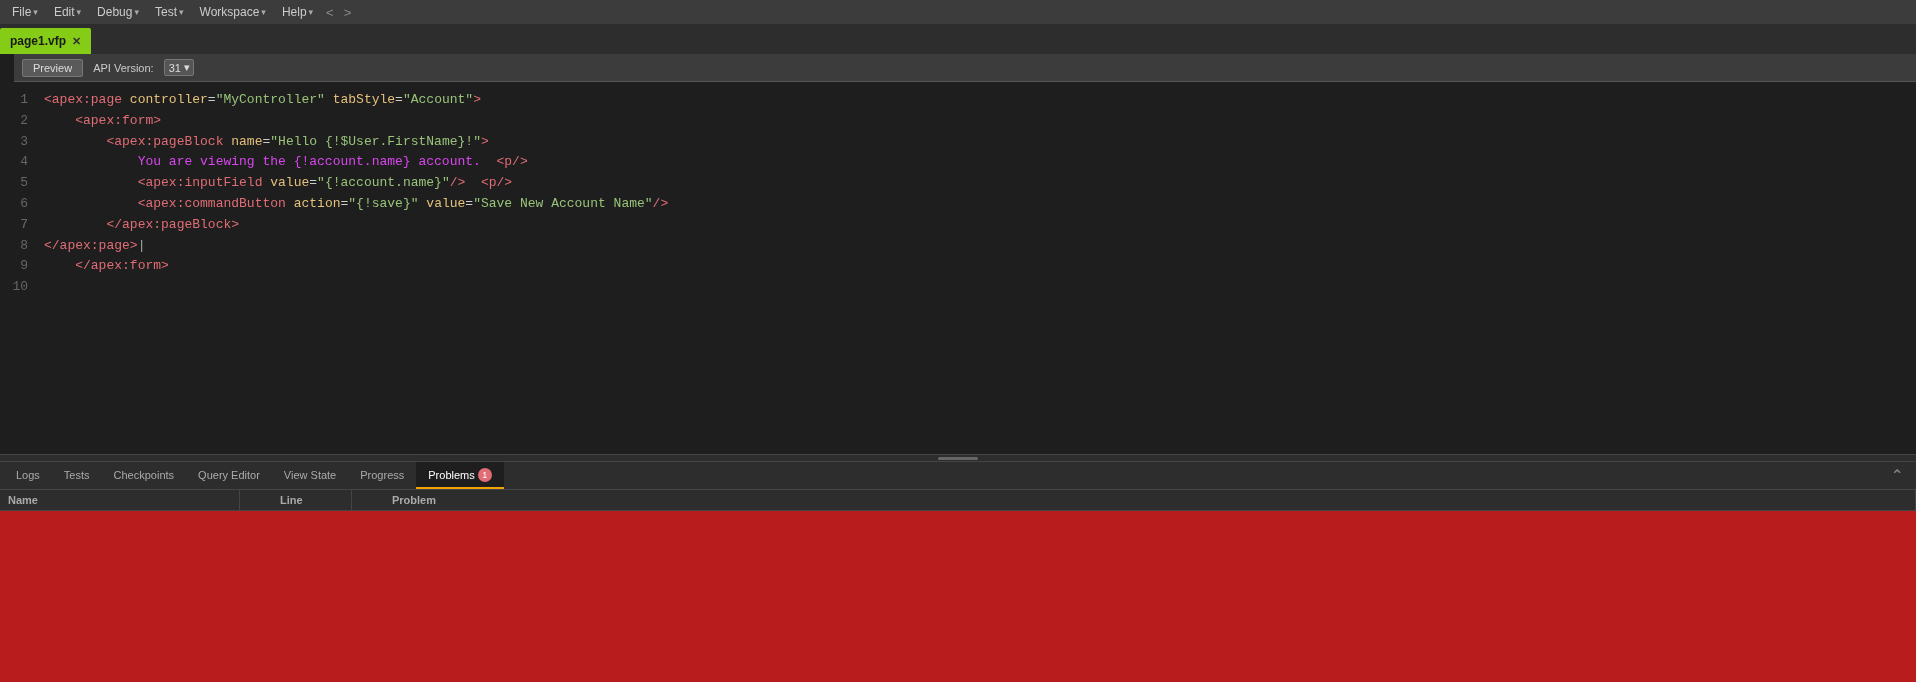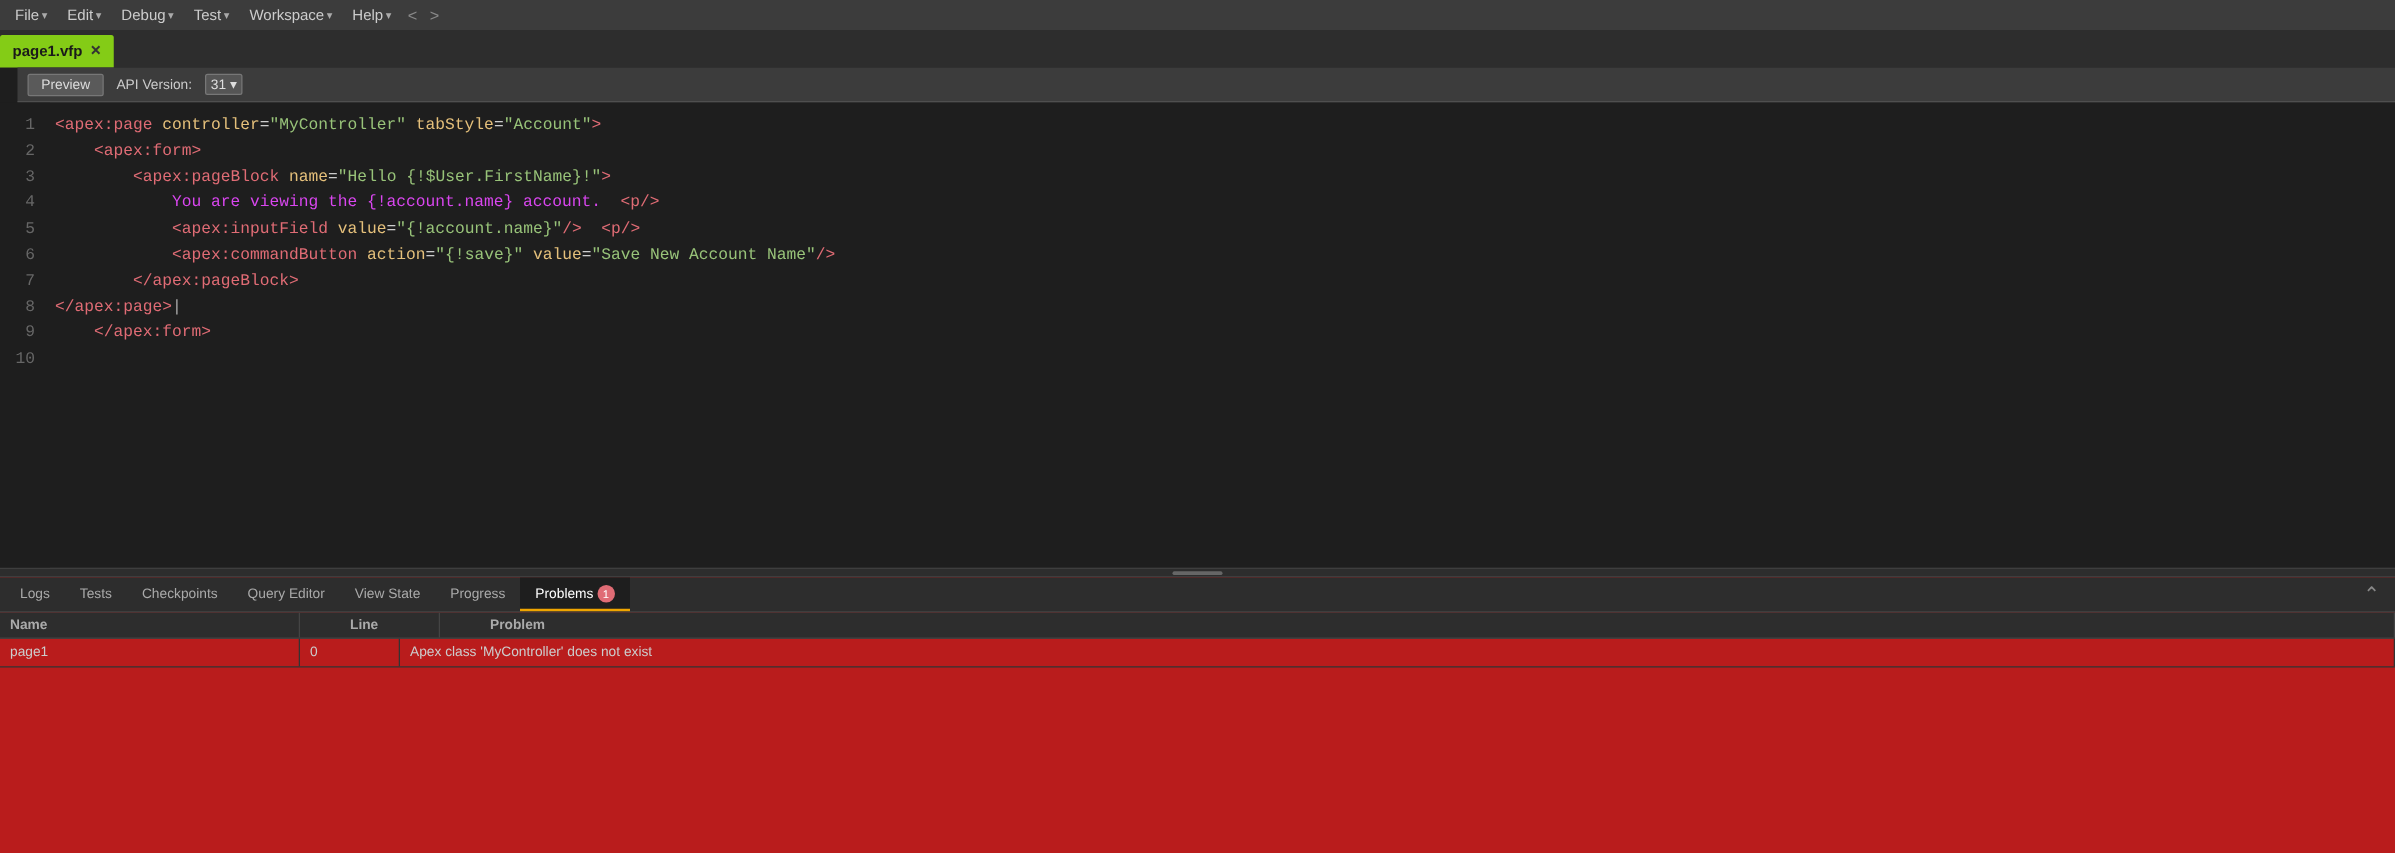--- a/index.html
+++ b/index.html
@@ -358,19 +358,14 @@
       <span class="problems-badge">1</span>
     </div>
     <div class="bottom-tab-expand">⌃</div>
   </div>
   <div id="problems-table">
     <div class="problems-header">
       <div class="problems-header-cell">Name</div>
       <div class="problems-header-cell">Line</div>
       <div class="problems-header-cell">Problem</div>
     </div>
-    <div class="problems-row">
-      <div class="problems-cell">page1</div>
-      <div class="problems-cell">0</div>
-      <div class="problems-cell">Apex class 'MyController' does not exist</div>
-    </div>
   </div>
 </div>
 
 </body></html>

